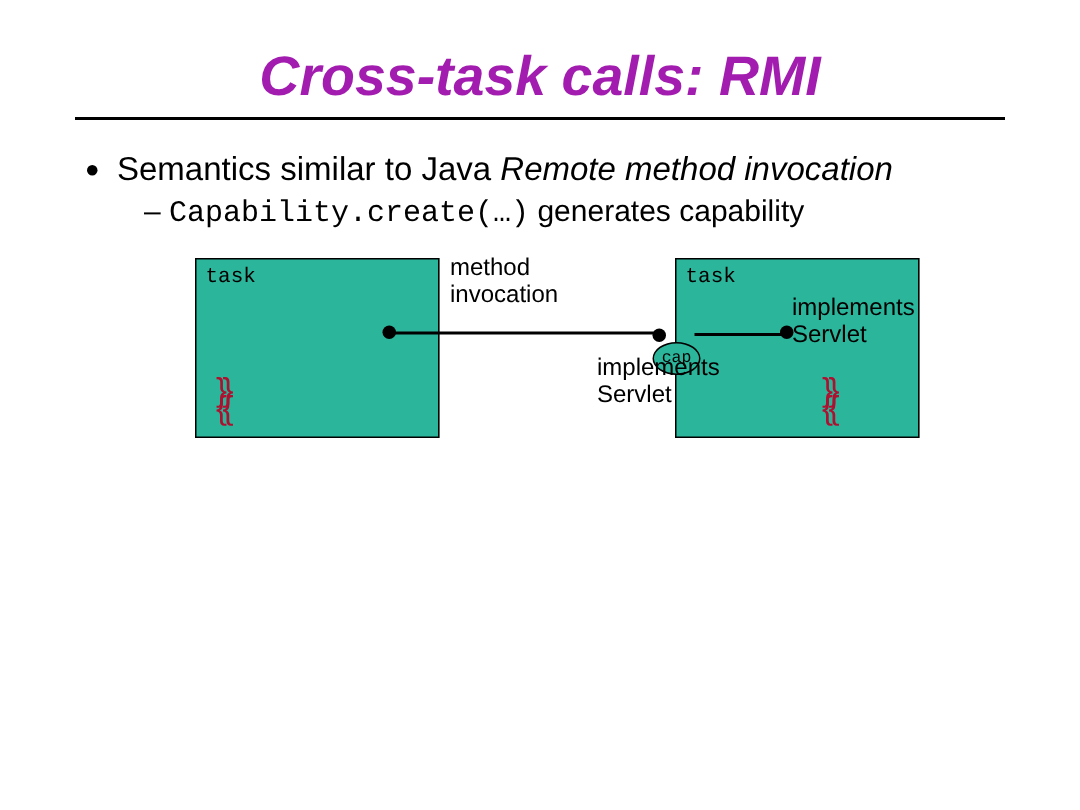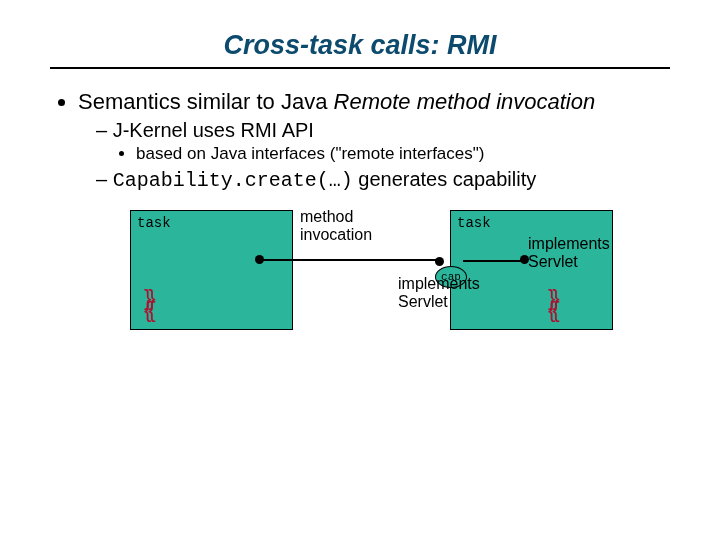--- a/index.html
+++ b/index.html
@@ -11,24 +11,24 @@
     font-family: Verdana, Geneva, sans-serif;
     color: #000;
     position: relative;
     overflow: hidden;
   }
   .slide {
     padding: 30px 50px 20px 50px;
     box-sizing: border-box;
   }
   .title {
-    font-size: 27px;
+    font-size: 37px;
     font-weight: bold;
     font-style: italic;
-    color: #0c4a6e;
+    color: #a21caf;
     text-align: center;
     margin: 0 0 6px 0;
   }
   .underline {
     border-bottom: 2px solid #000;
     margin: 0 0 20px 0;
   }
   ul.l1 {
     list-style: disc;
     margin: 0;
@@ -137,26 +137,20 @@
 
 <div class="slide">
   <div class="title">Cross-task calls: RMI</div>
   <div class="underline"></div>
 
   <ul class="l1">
     <li>
       <span>Semantics similar to Java </span><span class="italic">Remote method invocation</span>
       <ul class="l2">
         <li>
-          <span>J-Kernel uses RMI API</span>
-          <ul class="l3">
-            <li>based on Java interfaces ("remote interfaces")</li>
-          </ul>
-        </li>
-        <li>
           <span class="mono">Capability.create(…)</span><span> generates capability</span>
         </li>
       </ul>
     </li>
   </ul>
 
   <div class="diagram">
     <div class="taskbox left">
       <div class="tasklabel">task</div>
     </div>

